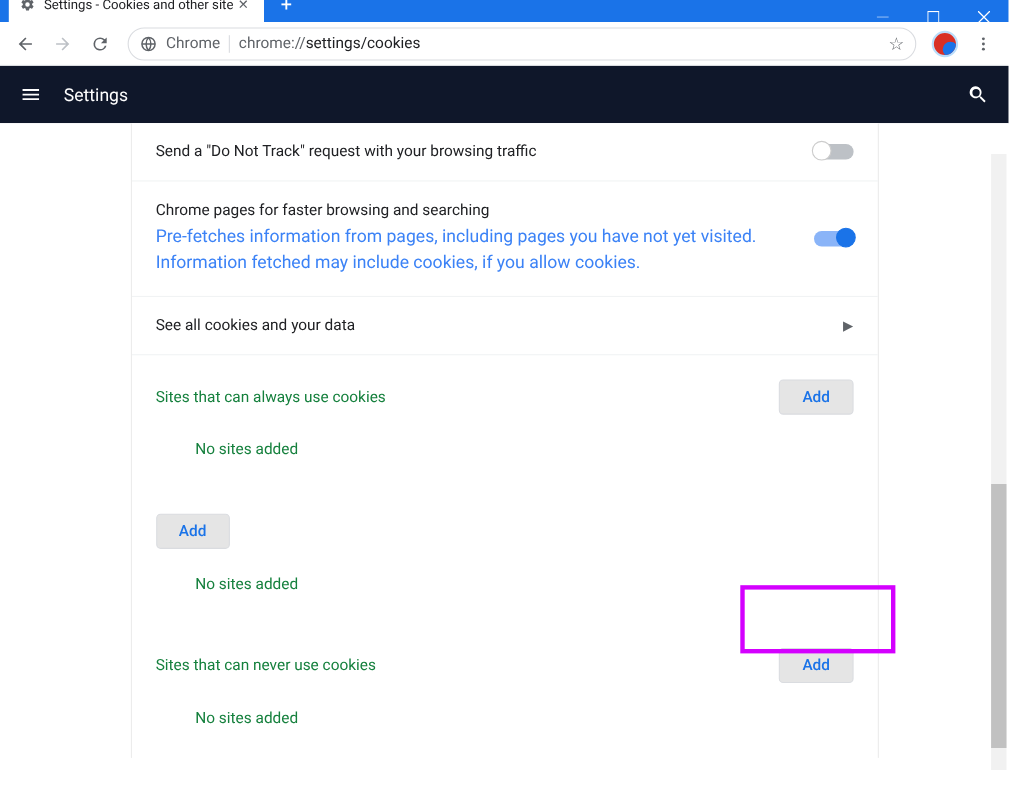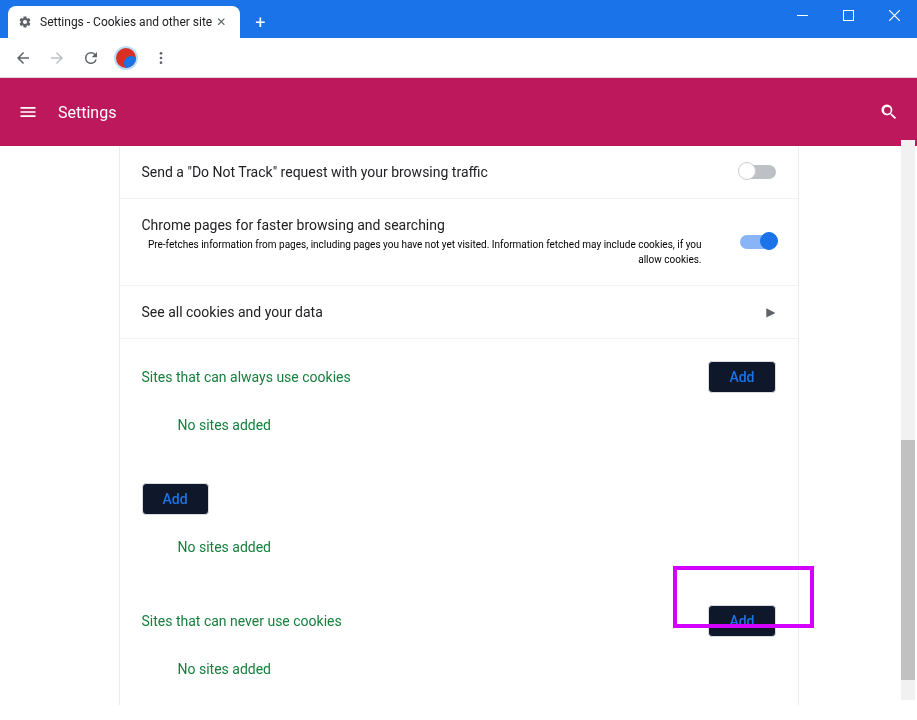--- a/index.html
+++ b/index.html
@@ -1,19 +1,19 @@
 <!DOCTYPE html>
 <html><head>
 <meta charset="utf-8">
 <style>
   * { box-sizing: border-box; margin: 0; padding: 0; font-family: 'Segoe UI', Roboto, Arial, sans-serif; }
   body { width: 917px; height: 720px; background: #fff; overflow: hidden; position: relative; }
 
   
-  .titlebar { height: 38px; background: #1a73e8; display: flex; align-items: flex-end; position: relative; }
+  .titlebar { height: 20px; background: #1a73e8; display: flex; align-items: flex-end; position: relative; }
   .tab { height: 32px; margin-left: 8px; background: #fff; border-top-left-radius: 8px; border-top-right-radius: 8px; display: flex; align-items: center; padding: 0 10px; min-width: 230px; position: relative; }
   .tab .favicon { width: 14px; height: 14px; margin-right: 8px; }
   .tab-title { font-size: 12px; color: #202124; white-space: nowrap; overflow: hidden; }
   .tab-close { margin-left: auto; font-size: 12px; color: #5f6368; padding: 0 4px; }
   .newtab { width: 28px; height: 28px; margin-left: 6px; margin-bottom: 2px; color: #fff; display: flex; align-items: center; justify-content: center; font-size: 18px; border-radius: 4px; }
   .win-controls { position: absolute; right: 0; top: 0; display: flex; }
   .win-btn { width: 46px; height: 30px; display: flex; align-items: center; justify-content: center; color: #fff; font-size: 12px; }
 
   
   .toolbar { height: 40px; background: #fff; display: flex; align-items: center; padding: 0 6px; border-bottom: 1px solid #dadce0; }
@@ -24,41 +24,41 @@
   .sec-icon { width: 16px; height: 16px; margin-right: 8px; }
   .origin { color: #5f6368; font-size: 14px; }
   .origin-sep { border-left: 1px solid #dadce0; height: 16px; margin: 0 8px; }
   .address { color: #202124; font-size: 14px; }
   .address .scheme { color: #5f6368; }
   .star { margin-left: auto; color: #5f6368; font-size: 16px; }
   .avatar { width: 24px; height: 24px; border-radius: 50%; background: #d93025; margin: 0 6px; border: 2px solid #bbdefb; position: relative; overflow: hidden; }
   .avatar:after { content:''; position: absolute; right: -2px; bottom: -2px; width: 14px; height: 14px; background:#1a73e8; border-radius:50%; }
 
   
-  .app-header { height: 68px; background: #be185d; display: flex; align-items: center; padding: 0 18px; color: #fff; }
+  .app-header { height: 52px; background: #0f172a; display: flex; align-items: center; padding: 0 18px; color: #fff; }
   .hamburger { width: 20px; height: 20px; margin-right: 20px; }
   .app-title { font-size: 16px; }
   .search-btn { margin-left: auto; }
 
   
   .viewport { height: calc(720px - 38px - 40px - 56px); position: relative; background: #fff; overflow: hidden; }
   .card { width: 680px; margin: 0 auto; background: #fff; border-left: 1px solid #ececec; border-right: 1px solid #ececec; }
   .row { display: flex; align-items: center; padding: 18px 22px; border-bottom: 1px solid #f1f3f4; }
   .row-text { flex: 1; }
   .row-title { font-size: 14px; color: #202124; }
-  .row-desc { font-size: 10px; color: #000000; line-height: 1.5; margin-top: 4px; max-width: 560px; text-align: right; }
+  .row-desc { font-size: 16px; color: #3b82f6; line-height: 1.5; margin-top: 4px; max-width: 560px; }
   .toggle { width: 36px; height: 14px; background: #bdc1c6; border-radius: 10px; position: relative; }
   .toggle .knob { width: 18px; height: 18px; background: #fff; border-radius: 50%; border:1px solid #ccc; position: absolute; top: -3px; left: -2px; }
   .toggle.on { background: #8ab4f8; }
   .toggle.on .knob { background: #1a73e8; border-color:#1a73e8; left: auto; right: -2px; }
   .row-link .chevron { color: #5f6368; font-size: 12px; margin-left: 12px; }
 
   .section-row { display: flex; align-items: center; padding: 22px 22px 10px 22px; }
   .section-title { font-size: 14px; color: #15803d; flex: 1; }
-  .add-btn { border: 1px solid #dadce0; background: #0f172a; color: #1a73e8; font-size: 14px; font-weight: 500; padding: 7px 20px; border-radius: 4px; }
+  .add-btn { border: 1px solid #dadce0; background: #e5e5e5; color: #1a73e8; font-size: 14px; font-weight: 500; padding: 7px 20px; border-radius: 4px; }
   .empty { font-size: 14px; color: #15803d; padding: 14px 22px 28px 58px; }
 
   .highlight { position: absolute; border: 4px solid #d400ff; pointer-events: none; }
 
   .vscroll { position: absolute; right: 2px; top: 140px; width: 14px; height: 560px; background: #f1f1f1; }
   .vscroll-thumb { position: absolute; width: 14px; background: #c1c1c1; }
 
   svg { display: block; }
 </style>
 </head>
@@ -103,20 +103,32 @@
   <div class="tool-btn disabled">
       <svg width="18" height="18" viewBox="0 0 24 24">
         <path fill="#bdc1c6" d="M4 13h12.17l-5.59 5.59L12 20l8-8-8-8-1.41 1.41L16.17 11H4z"></path>
       </svg>
     </div>
   <div class="tool-btn">
       <svg width="18" height="18" viewBox="0 0 24 24">
         <path fill="#5f6368" d="M17.65 6.35A7.95 7.95 0 0 0 12 4a8 8 0 1 0 7.73 10h-2.08A6 6 0 1 1 12 6c1.66 0 3.14.69 4.22 1.78L13 11h7V4l-2.35 2.35z"></path>
       </svg>
     </div>
+  <div class="omnibox">
+    <span class="sec-icon">
+      <svg viewBox="0 0 24 24" width="16" height="16">
+          <circle cx="12" cy="12" r="9" fill="none" stroke="#5f6368" stroke-width="2"></circle>
+          <path d="M3 12h18M12 3a14 14 0 0 1 0 18M12 3a14 14 0 0 0 0 18" fill="none" stroke="#5f6368" stroke-width="2"></path>
+        </svg>
+    </span>
+    <span class="origin">Chrome</span>
+    <span class="origin-sep"></span>
+    <span class="address"><span class="scheme">chrome://</span><span>settings/cookies</span></span>
+    <span class="star">☆</span>
+  </div>
   <div class="avatar"></div>
   <div class="tool-btn">
       <svg width="16" height="16" viewBox="0 0 24 24">
         <circle cx="12" cy="5" r="2" fill="#5f6368"></circle>
         <circle cx="12" cy="12" r="2" fill="#5f6368"></circle>
         <circle cx="12" cy="19" r="2" fill="#5f6368"></circle>
       </svg>
     </div>
 </div>
 

